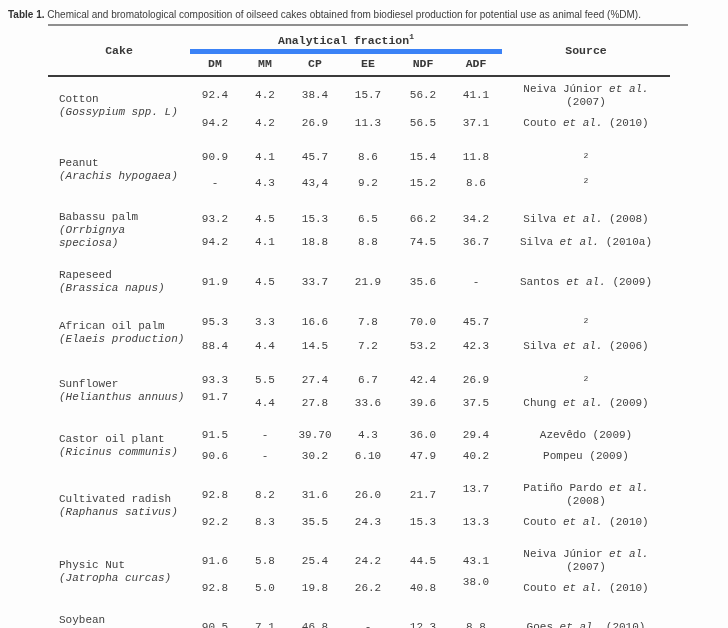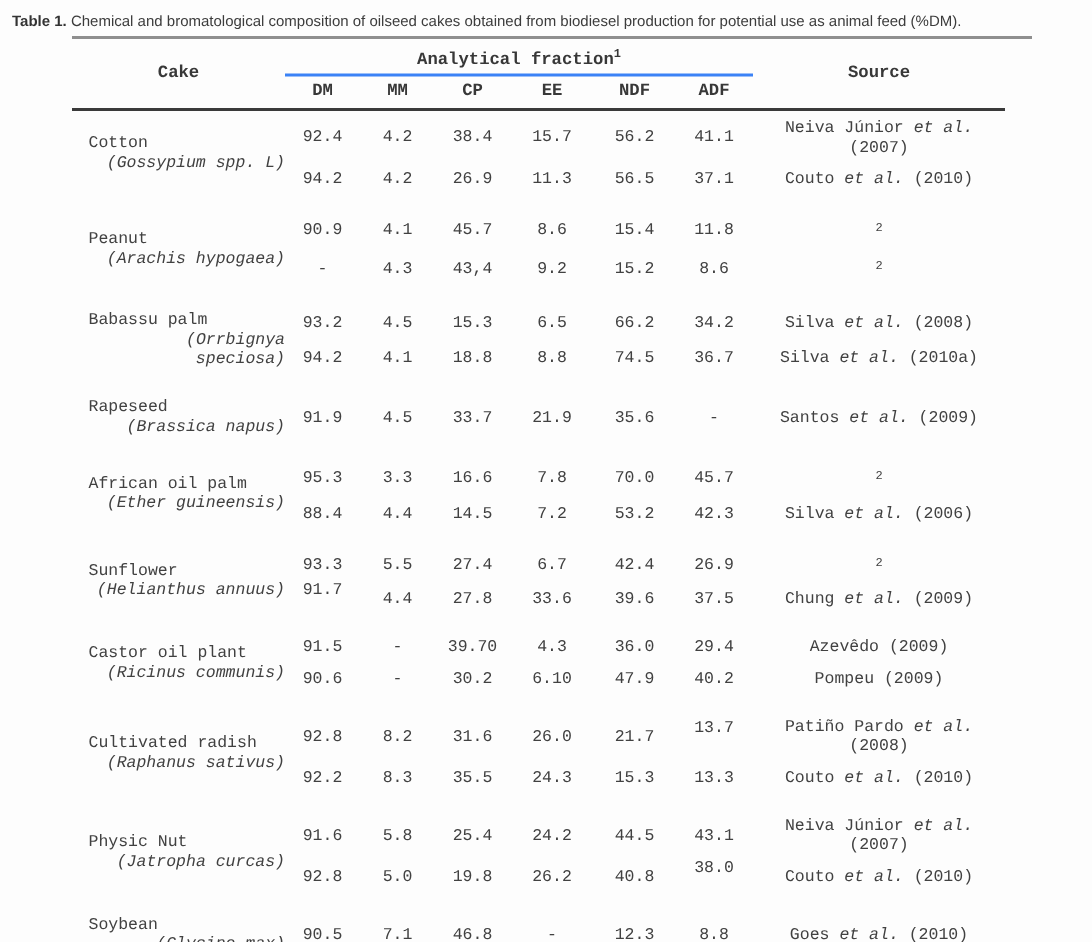--- a/index.html
+++ b/index.html
@@ -50,42 +50,42 @@
     font-size: 11.5px;
     color: #383838;
     text-align: center;
     line-height: 13px;
   }
   th.cake-h, th.source-h {
     vertical-align: middle;
     border-bottom: 2px solid #3a3a3a;
   }
   th.group-h {
-    border-bottom: 2px solid #3b82f6;
+    border-bottom: 5px solid #3b82f6;
     padding: 4px 0 2px;
   }
   th.group-h sup { font-size: 8px; }
   tr.subheader th {
     padding: 3px 0 5px;
     border-bottom: 2px solid #3a3a3a;
   }
 
   tbody td {
     font-size: 11px;
     line-height: 13px;
     text-align: center;
     padding: 4px 0;
     vertical-align: middle;
   }
   tbody td.cake {
     text-align: left;
     padding-left: 11px;
   }
   .cname { line-height: 13px; }
-  .sci { font-style: italic; line-height: 13px; text-align: right; }
+  .sci { font-style: italic; line-height: 13px; }
   tr.block-start td { padding-top: 15px; }
   tr.first-block td { padding-top: 6px; }
   td span.raised { display: inline-block; transform: translateY(-6px); }
   td.src i { font-style: italic; }
   sup.src-sup { font-size: 8px; }
 
   .footnotes { margin: 8px 0 0 0; }
   .fn {
     margin: 0 0 4px 0;
     font-size: 10.5px;
@@ -206,21 +206,21 @@
           <td><span>4.5</span></td>
           <td><span>33.7</span></td>
           <td><span>21.9</span></td>
           <td><span>35.6</span></td>
           <td><span>-</span></td>
           <td class="src">Santos <i>et al.</i> (2009)</td>
         </tr>
         <tr class="block-start">
           <td class="cake" rowspan="2">
             <div class="cname">African oil palm</div>
-            <div class="sci">(Ether guineensis)</div>
+            <div class="sci">(Elaeis production)</div>
           </td>
           <td><span>95.3</span></td>
           <td><span>3.3</span></td>
           <td><span>16.6</span></td>
           <td><span>7.8</span></td>
           <td><span>70.0</span></td>
           <td><span>45.7</span></td>
           <td class="src"><sup class="src-sup">2</sup></td>
         </tr>
         <tr>

